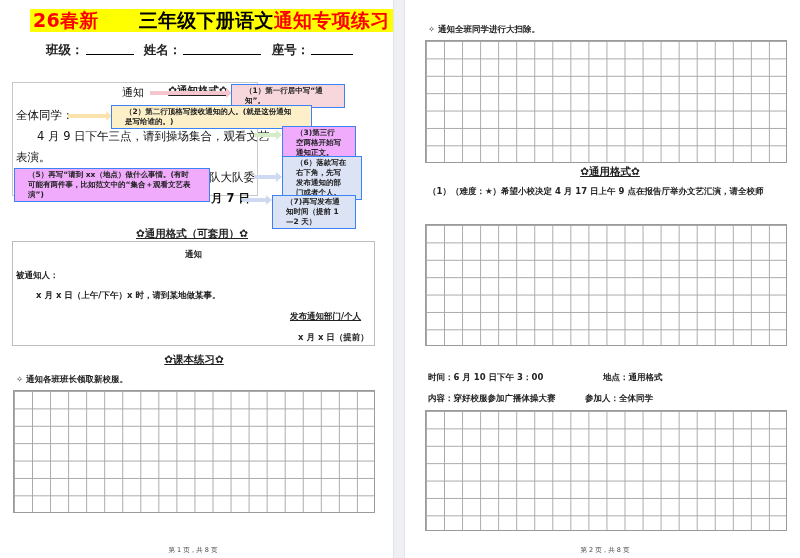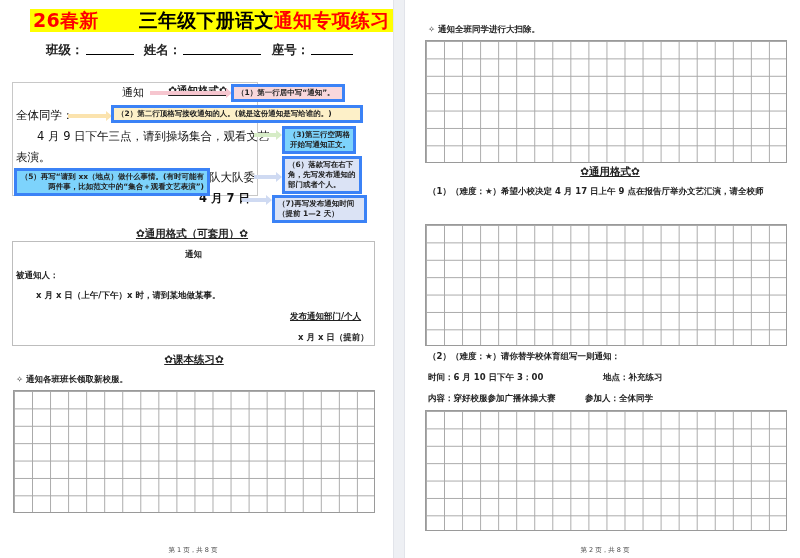--- a/index.html
+++ b/index.html
@@ -17,24 +17,24 @@
   .title .black { color: #000; margin-left: 40px; }
 
   .infoline { position: absolute; left: 46px; top: 42px; font-size: 12.5px; font-weight: bold; color: #222; white-space: nowrap; }
   .infoline .blank { display: inline-block; border-bottom: 1.5px solid #000; height: 12px; vertical-align: -1px; margin: 0 6px 0 2px; }
 
   .section-head { position: absolute; font-size: 10.5px; font-weight: bold; color: #222; text-decoration: underline; white-space: nowrap; transform: translateX(-50%); }
 
   
   .format-box { position: absolute; left: 12px; top: 82px; width: 246px; height: 114px; border: 1px solid #c8c8c8; }
   .fmt-text { position: absolute; font-size: 11.5px; color: #111; white-space: nowrap; }
-  .callout { position: absolute; font-size: 7.5px; font-weight: bold; line-height: 10px; color: #222; border: 3px solid #3b82f6; padding: 1px 3px; white-space: normal; }
+  .callout { position: absolute; font-size: 7.5px; font-weight: bold; line-height: 10px; color: #222; border: 1px solid #3b82f6; padding: 1px 13px; white-space: normal; }
   .pink { background: #f8d7dc; }
   .yellow { background: #fdf0c8; }
-  .green { background: #7dd3fc; text-align: right; }
+  .green { background: #f0abfc; }
   .blue { background: #dbe3f5; }
   .arrow { position: absolute; height: 4px; }
   .arrow::after { content: ""; position: absolute; right: -6px; top: -3px; border-left: 6px solid; border-left-color: inherit; border-top: 5px solid transparent; border-bottom: 5px solid transparent; }
 
   
   .generic-box { position: absolute; left: 12px; top: 241px; width: 363px; height: 105px; border: 1px solid #bdbdbd; }
   .gen-text { position: absolute; font-size: 8.5px; font-weight: bold; color: #222; white-space: nowrap; }
 
   .prompt { position: absolute; font-size: 8.5px; font-weight: bold; color: #222; white-space: nowrap; }
 
@@ -72,25 +72,25 @@
   <div class="fmt-text" style="left:186px; top:170px;">少先队大队委</div>
   <div class="fmt-text" style="left:199px; top:191px; font-weight:bold;">4 月 7 日</div>
 
   <div class="arrow" style="left:150px; top:91px; width:76px; background:#f6c6cf; border-left-color:#f6c6cf;"></div>
   <div class="arrow" style="left:68px; top:114px; width:38px; background:#fbe3ae; border-left-color:#fbe3ae;"></div>
   <div class="arrow" style="left:254px; top:133px; width:22px; background:#d6ecc6; border-left-color:#d6ecc6;"></div>
   <div class="arrow" style="left:254px; top:175px; width:22px; background:#cfdaf2; border-left-color:#cfdaf2;"></div>
   <div class="arrow" style="left:242px; top:198px; width:24px; background:#cfdaf2; border-left-color:#cfdaf2;"></div>
 
   <div class="callout pink" style="left:231px; top:84px; width:114px;">（1）第一行居中写“通知”。</div>
-  <div class="callout yellow" style="left:111px; top:105px; width:252px;">（2）第二行顶格写接收通知的人。(就是这份通知是写给谁的。)</div>
+  <div class="callout yellow" style="left:111px; top:105px; width:201px;">（2）第二行顶格写接收通知的人。(就是这份通知是写给谁的。)</div>
   <div class="callout green" style="left:282px; top:126px; width:74px;">（3)第三行空两格开始写通知正文。</div>
   <div class="callout green" style="left:14px; top:168px; width:196px;">（5）再写“请到 xx（地点）做什么事情。(有时可能有两件事，比如范文中的“集合＋观看文艺表演”)</div>
   <div class="callout blue" style="left:282px; top:156px; width:80px;">（6）落款写在右下角，先写发布通知的部门或者个人。</div>
-  <div class="callout blue" style="left:272px; top:195px; width:95px;">（7)再写发布通知时间（提前 1—2 天）</div>
+  <div class="callout blue" style="left:272px; top:195px; width:84px;">（7)再写发布通知时间（提前 1—2 天）</div>
 
   <div class="section-head" style="left:192px; top:227px;">✿通用格式（可套用）✿</div>
   <div class="generic-box"></div>
   <div class="gen-text" style="left:185px; top:249px;">通知</div>
   <div class="gen-text" style="left:16px; top:270px;">被通知人：</div>
   <div class="gen-text" style="left:36px; top:290px;">x 月 x 日（上午/下午）x 时，请到某地做某事。</div>
   <div class="gen-text" style="left:290px; top:311px;text-decoration:underline;">发布通知部门/个人</div>
   <div class="gen-text" style="left:298px; top:332px;">x 月 x 日（提前）</div>
 
   <div class="section-head" style="left:194px; top:353px;">✿课本练习✿</div>
@@ -103,21 +103,20 @@
 <div class="gutter"></div>
 
 <div id="page2" class="page">
   <div class="prompt" style="left:23px; top:24px;">✧  通知全班同学进行大扫除。</div>
   <div class="grid" style="left:20px; top:40px; width:362px; height:123px;"></div>
 
   <div class="section-head" style="left:205px; top:165px;">✿通用格式✿</div>
   <div class="prompt" style="left:23px; top:186px;">（1）（难度：★）希望小校决定 4 月 17 日上午 9 点在报告厅举办文艺汇演，请全校师</div>
   <div class="grid" style="left:20px; top:224px; width:362px; height:122px;"></div>
 
-  <div class="prompt" style="left:23px; top:351px;">（2）（难度：★）请你替学校体育组写一则通知：</div>
   <div class="prompt" style="left:23px; top:372px;">时间：6 月 10 日下午 3：00</div>
-  <div class="prompt" style="left:198px; top:372px;">地点：补充练习</div>
+  <div class="prompt" style="left:198px; top:372px;">地点：通用格式</div>
   <div class="prompt" style="left:23px; top:393px;">内容：穿好校服参加广播体操大赛</div>
   <div class="prompt" style="left:180px; top:393px;">参加人：全体同学</div>
   <div class="grid" style="left:20px; top:410px; width:362px; height:121px;"></div>
 
   <div class="footer" style="left:200px; top:546px;">第 2 页，共 8 页</div>
 </div>
 
 </body></html>

